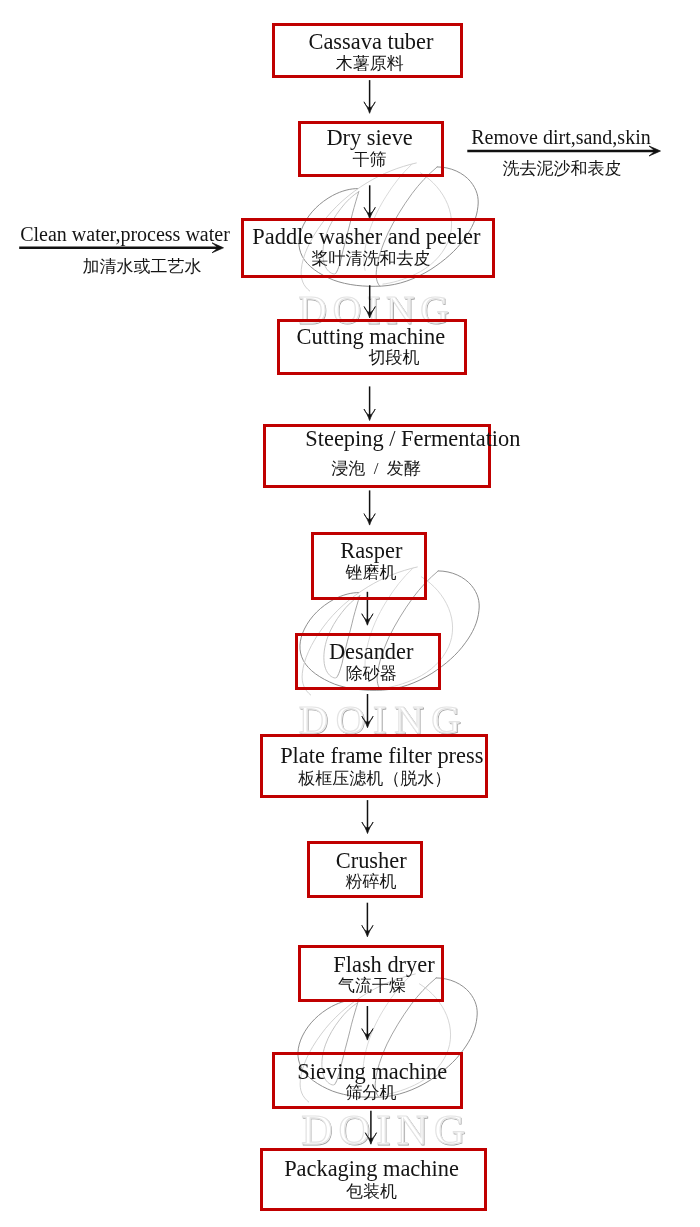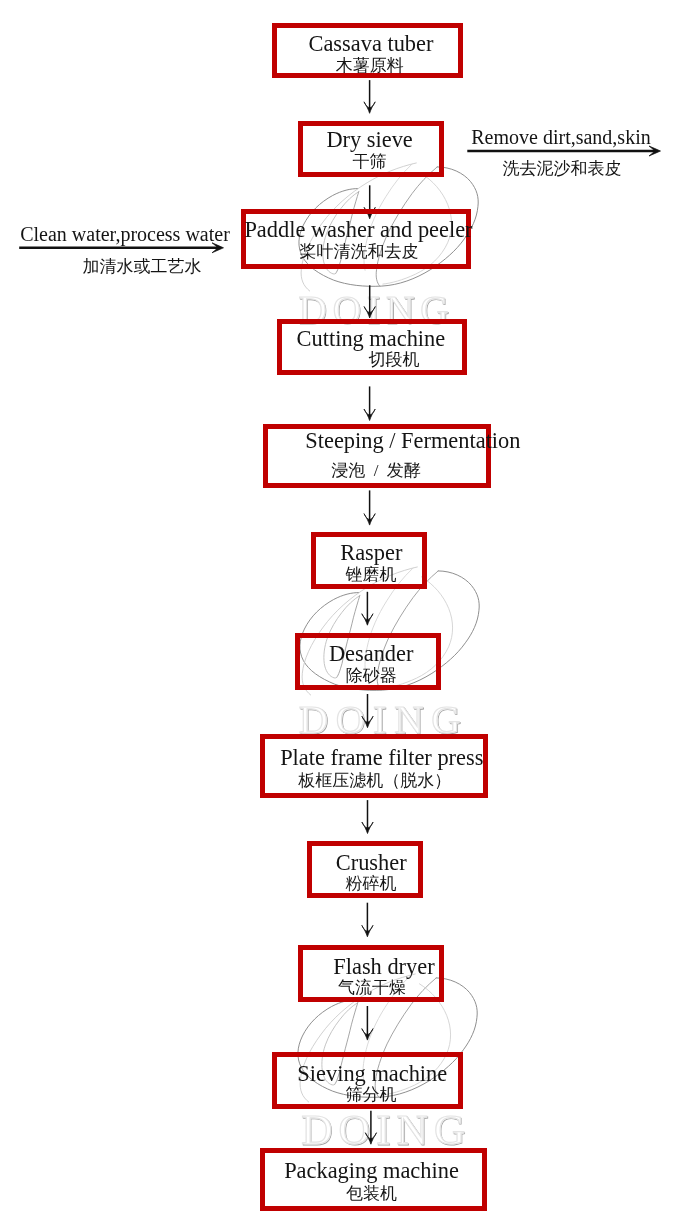--- a/index.html
+++ b/index.html
@@ -3,21 +3,21 @@
 <meta charset="utf-8">
 <title>Cassava starch processing flow chart</title>
 <style>
   html,body{margin:0;padding:0;background:#ffffff;}
   body{width:700px;height:1227px;position:relative;overflow:hidden;
        font-family:"Liberation Serif","DejaVu Serif",serif;
        -webkit-font-smoothing:antialiased;}
   #stage{position:absolute;left:0;top:0;width:700px;height:1227px;background:#fff;}
   #wm-layer{position:absolute;left:0;top:0;width:700px;height:1227px;pointer-events:none;}
   #arrow-layer{position:absolute;left:0;top:0;width:700px;height:1227px;pointer-events:none;}
-  .node{position:absolute;box-sizing:border-box;border:5px solid #ef4444;background:transparent;}
+  .node{position:absolute;box-sizing:border-box;border:3px solid #ef4444;background:transparent;}
   .node .tw{position:absolute;left:0;top:0;width:100%;text-align:center;}
   .node .en{font-size:22.4px;color:#141414;line-height:1.0;white-space:nowrap;letter-spacing:0px;}
   .node .zh{font-size:17px;color:#141414;line-height:1.0;white-space:nowrap;margin-top:4px;
             font-family:"Liberation Serif",serif;}
   .sidelabel{position:absolute;text-align:center;}
   .sidelabel.en{font-size:20px;color:#141414;line-height:1.0;white-space:nowrap;}
   .sidelabel.zh{font-size:17px;color:#141414;line-height:1.0;white-space:nowrap;}
 </style>
 </head>
 <body>
@@ -172,33 +172,33 @@
     </svg>
   <div id="nodes">
       <div class="node" style="left: 272.4px; top: 22.9px; width: 190.3px; height: 54.7px; border-color: rgb(192, 0, 0);">
         <div class="en tw" style="top: 5.3px; left: 3.45px;">Cassava tuber</div>
         <div class="zh tw" style="top: 25.1px; left: 2.15px;">木薯原料</div>
       </div>
       <div class="node" style="left: 298.2px; top: 120.6px; width: 145.6px; height: 56.3px; border-color: rgb(192, 0, 0);">
         <div class="en tw" style="top: 3.5px; left: -1.4px;">Dry sieve</div>
         <div class="zh tw" style="top: 23.5px; left: -1.4px;">干筛</div>
       </div>
-      <div class="node" style="left: 241.3px; top: 209px; width: 230px; height: 59.5px; border-color: rgb(192, 0, 0); padding-left: 9px;">
+      <div class="node" style="left: 241.3px; top: 218px; width: 254px; height: 59.5px; border-color: rgb(192, 0, 0); padding-left: 9px;">
         <div class="en tw" style="top: 5.3px; left: -1.9px;">Paddle washer and peeler</div>
         <div class="zh tw" style="top: 25.1px; left: 2.7px;">桨叶清洗和去皮</div>
       </div>
       <div class="node" style="left: 277px; top: 319px; width: 190.2px; height: 56.1px; border-color: rgb(192, 0, 0);">
         <div class="en tw" style="top: 3.6px; left: -1.2px;">Cutting machine</div>
         <div class="zh tw" style="top: 23.1px; left: -2.1px; margin-left: 24px;">切段机</div>
       </div>
       <div class="node" style="left: 263.3px; top: 424.3px; width: 228.1px; height: 64.1px; border-color: rgb(192, 0, 0);">
         <div class="en tw" style="top: 1px; left: -0.45px; padding-left: 36px;">Steeping / Fermentation</div>
         <div class="zh tw" style="top: 29px; left: -1.35px;">浸泡 / 发酵</div>
       </div>
-      <div class="node" style="left: 311px; top: 532.1px; width: 116.1px; height: 57px; border-color: rgb(192, 0, 0);">
+      <div class="node" style="left: 311px; top: 532.1px; width: 116.1px; height: 68px; border-color: rgb(192, 0, 0);">
         <div class="en tw" style="top: 5.3px; left: 2.25px;">Rasper</div>
         <div class="zh tw" style="top: 25.1px; left: 2.05px;">锉磨机</div>
       </div>
       <div class="node" style="left: 295.2px; top: 632.9px; width: 145.7px; height: 56.7px; border-color: rgb(192, 0, 0);">
         <div class="en tw" style="top: 5.3px; left: 3.15px;">Desander</div>
         <div class="zh tw" style="top: 25.1px; left: 3.15px;">除砂器</div>
       </div>
       <div class="node" style="left: 259.9px; top: 733.9px; width: 227.7px; height: 64.5px; border-color: rgb(192, 0, 0);">
         <div class="en tw" style="top: 8.3px; left: 0.05px; padding-left: 8px;">Plate frame filter press</div>
         <div class="zh tw" style="top: 28.7px; left: 1.05px;">板框压滤机（脱水）</div>

